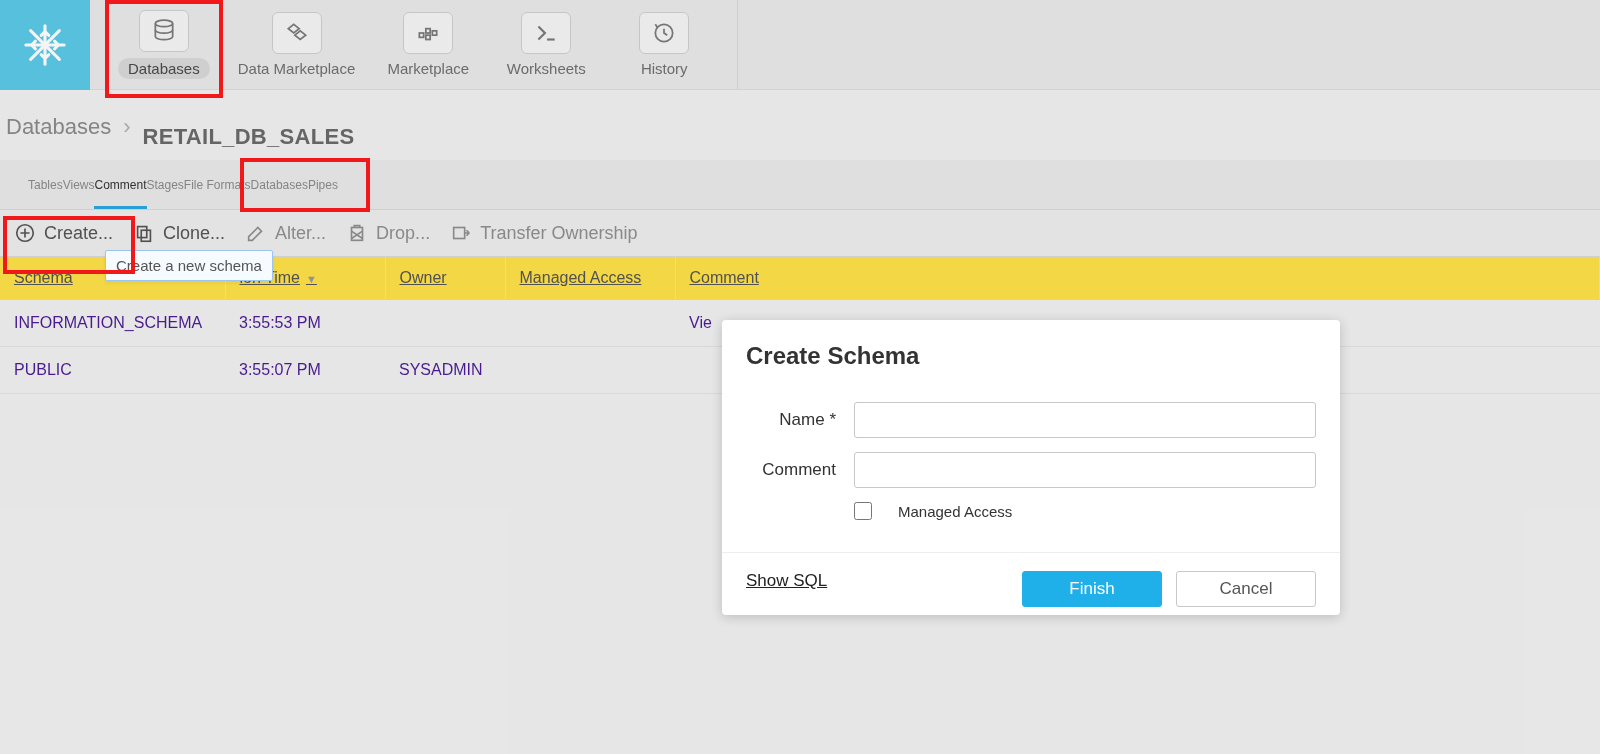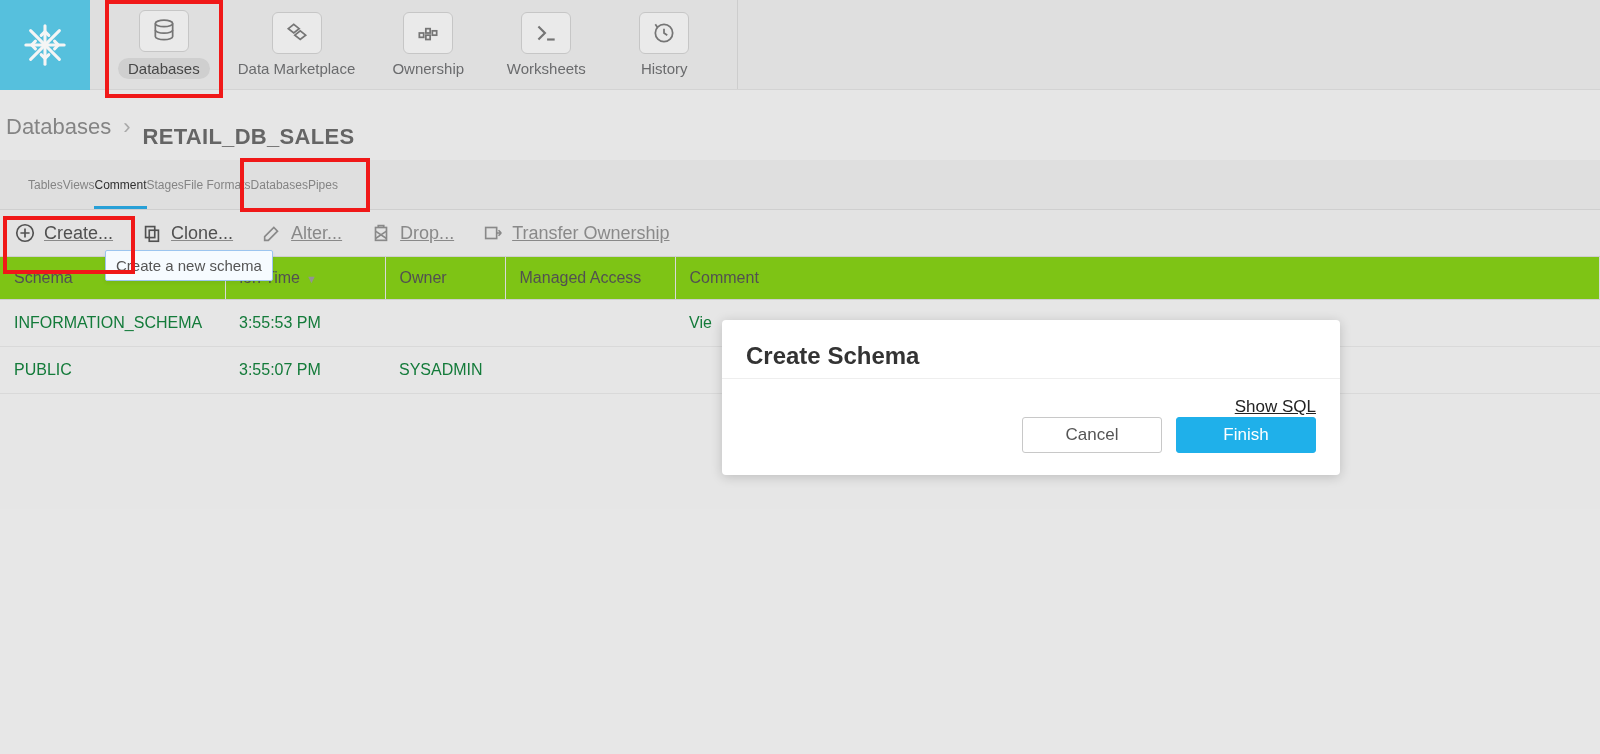--- a/index.html
+++ b/index.html
@@ -114,28 +114,27 @@
   }
   .obj-tab.active {
     color:#333;
     border-bottom:3px solid #2aa7e0;
   }
 
   
   .action-bar {
     display:flex;
     align-items:center;
-    gap:28px;
+    gap:20px;
     padding: 12px 14px;
     border-bottom:1px solid #d8d8d8;
     background:#ededed;
     color:#8f8f8f;
     font-size:18px;
     position:relative;
-    text-decoration:underline;
   }
   .action-btn {
     display:flex;
     align-items:center;
     gap:8px;
     cursor:pointer;
   }
   .action-btn.enabled { color:#555; }
   .action-btn svg { width:22px; height:22px; stroke:#8f8f8f; fill:none; stroke-width:1.8; }
   .action-btn.enabled svg { stroke:#555; }
@@ -163,31 +162,32 @@
     background:#f0f0f0;
   }
   .grid th {
     text-align:left;
     font-weight:400;
     color:#555;
     font-size:16px;
     padding:12px 14px;
     border-bottom:1px solid #d8d8d8;
     border-right:1px solid #e2e2e2;
-    background:#84cc16;
+    background:#fde047;
+    text-decoration:underline;
   }
   .grid th.sort::after {
     content:"▼";
     font-size:11px;
     color:#9a9a9a;
     margin-left:6px;
   }
   .grid td {
     padding:14px 14px;
-    color:#15803d;
+    color:#4c1d95;
     font-size:16px;
     border-bottom:1px solid #e2e2e2;
   }
   .grid tr.row td { background:#f0f0f0; }
   .col-schema{width:225px;}
   .col-time  {width:160px;}
   .col-owner {width:120px;}
   .col-mgd   {width:170px;}
 
   
@@ -229,25 +229,24 @@
     border-radius:3px;
     padding:0 8px;
     font-size:15px;
   }
   .form-row.chk { padding-left:108px; }
   .form-row.chk input[type=checkbox]{
     width:18px; height:18px; margin-right:8px;
   }
   .dlg-footer{
     display:flex;
-    align-items:flex-end;
+    align-items:flex-start;
     justify-content:space-between;
-    padding:18px 24px 22px 24px;
+    padding:18px 24px 8px 24px;
     border-top:1px solid #eee;
-    flex-direction:column;
   }
   .show-sql{
     color:#222;
     text-decoration:underline;
     font-size:17px;
     cursor:pointer;
   }
   .dlg-buttons{ display:flex; gap:14px; }
   .btn{
     min-width:140px;
@@ -310,21 +309,21 @@
 
     <div class="nav-item">
       <div class="icon-wrap">
         <svg viewBox="0 0 24 24">
           <rect x="4" y="12" width="4" height="4"></rect>
           <rect x="10" y="8" width="4" height="4"></rect>
           <rect x="10" y="14" width="4" height="4"></rect>
           <rect x="16" y="10" width="4" height="4"></rect>
         </svg>
       </div>
-      <span class="label">Ownership</span>
+      <span class="label">Marketplace</span>
     </div>
 
     <div class="nav-item">
       <div class="icon-wrap">
         <svg viewBox="0 0 24 24" stroke="#b18ae6">
           <path d="M5 6l6 6-6 6" stroke-width="2"></path>
           <path d="M13 18h7" stroke-width="2"></path>
         </svg>
       </div>
       <span class="label">Worksheets</span>
@@ -428,20 +427,34 @@
 </table>
 
 <div class="redbox rb-nav"></div>
 <div class="redbox rb-tab"></div>
 <div class="redbox rb-create"></div>
 
 <div class="dim-overlay"></div>
 
 <div class="dialog">
   <h2>Create Schema</h2>
+  <div class="dlg-body">
+    <div class="form-row">
+      <label>Name *</label>
+      <input type="text" value="" style="">
+    </div>
+    <div class="form-row">
+      <label>Comment</label>
+      <input type="text" value="" style="">
+    </div>
+    <div class="form-row chk">
+      <input type="checkbox" style="">
+      <span>Managed Access</span>
+    </div>
+  </div>
   <div class="dlg-footer">
     <span class="show-sql">Show SQL</span>
     <div class="dlg-buttons">
+      <button class="btn btn-finish">Finish</button>
       <button class="btn btn-cancel">Cancel</button>
-      <button class="btn btn-finish">Finish</button>
     </div>
   </div>
 </div>
 
 </body></html>

